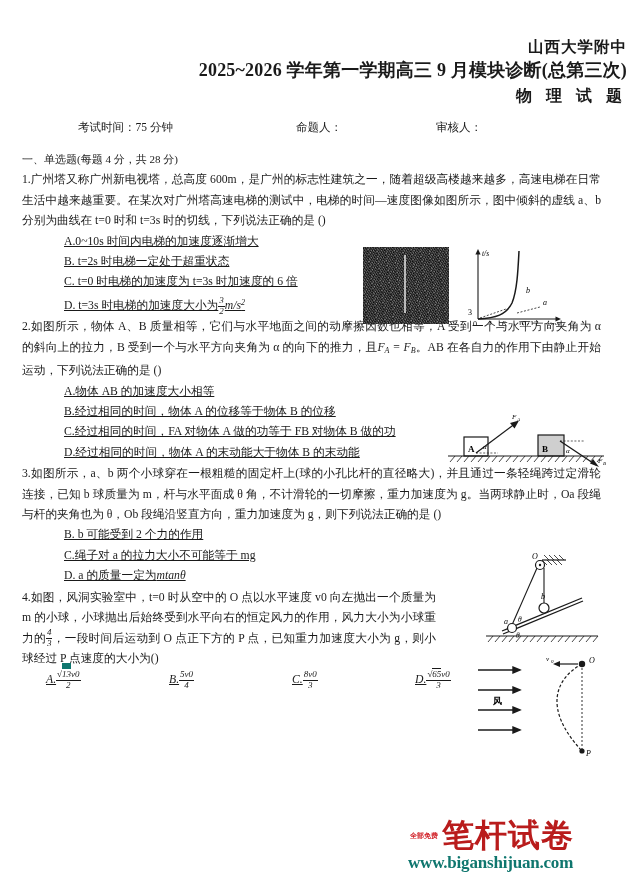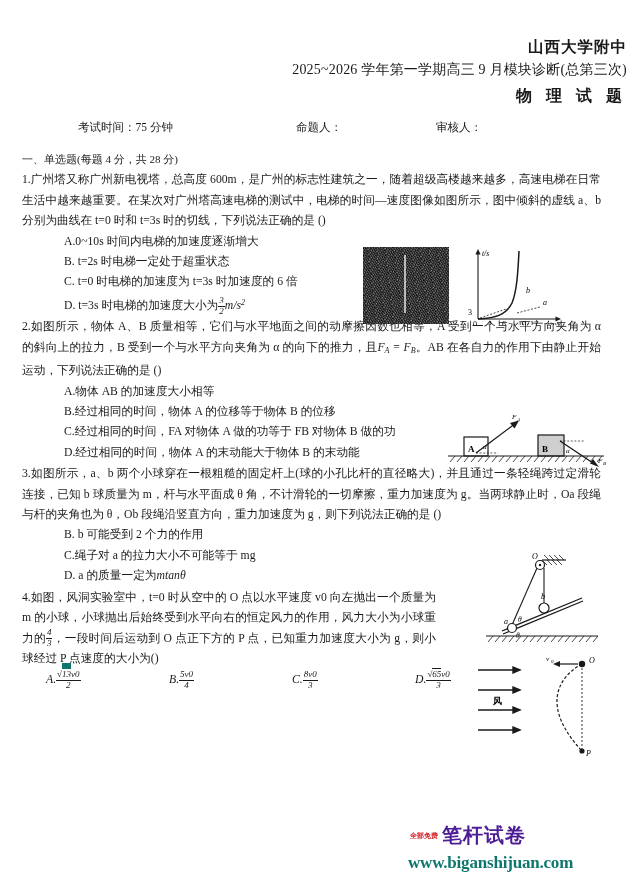--- a/index.html
+++ b/index.html
@@ -26,22 +26,22 @@
     text-align: right;
     padding-top: 36px;
   }
   .school {
     font-size: 15.5px;
     font-weight: bold;
     letter-spacing: 1px;
     line-height: 22px;
   }
   .exam-line {
-    font-size: 14px;
-    font-weight: normal;
+    font-size: 18px;
+    font-weight: bold;
     line-height: 24px;
     letter-spacing: 0.2px;
   }
   .subject {
     font-size: 16px;
     font-weight: bold;
     letter-spacing: 5px;
     line-height: 26px;
     margin-top: 1px;
   }
@@ -71,20 +71,21 @@
   }
   .q-text {
     text-align: justify;
   }
   .opts {
     padding-left: 42px;
   }
   .opt {
     line-height: 20.4px;
     white-space: nowrap;
+    text-decoration: underline;
   }
   .opt-row {
     display: flex;
     padding-left: 24px;
   }
   .opt-row .opt { width: 123px; }
 
   .ital { font-style: italic; }
   .sub { font-size: 8px; vertical-align: -2px; }
   .sup { font-size: 8px; vertical-align: 4px; }
@@ -132,23 +133,23 @@
   .fig-q4 { left: 470px; top: 652px; }
 
   .logo {
     position: absolute;
     left: 408px;
     top: 818px;
     width: 210px;
   }
   .logo-cn {
     font-family: "DejaVu Sans", "Liberation Sans", sans-serif;
-    font-size: 20px;
-    font-weight: bold;
-    color: #4c1d95;
+    font-size: 32px;
+    font-weight: bold;
+    color: #b91c1c;
     letter-spacing: 1px;
     padding-left: 34px;
     line-height: 34px;
   }
   .logo-free {
     position: absolute;
     left: 2px;
     top: 13px;
     font-size: 7px;
     font-weight: bold;

